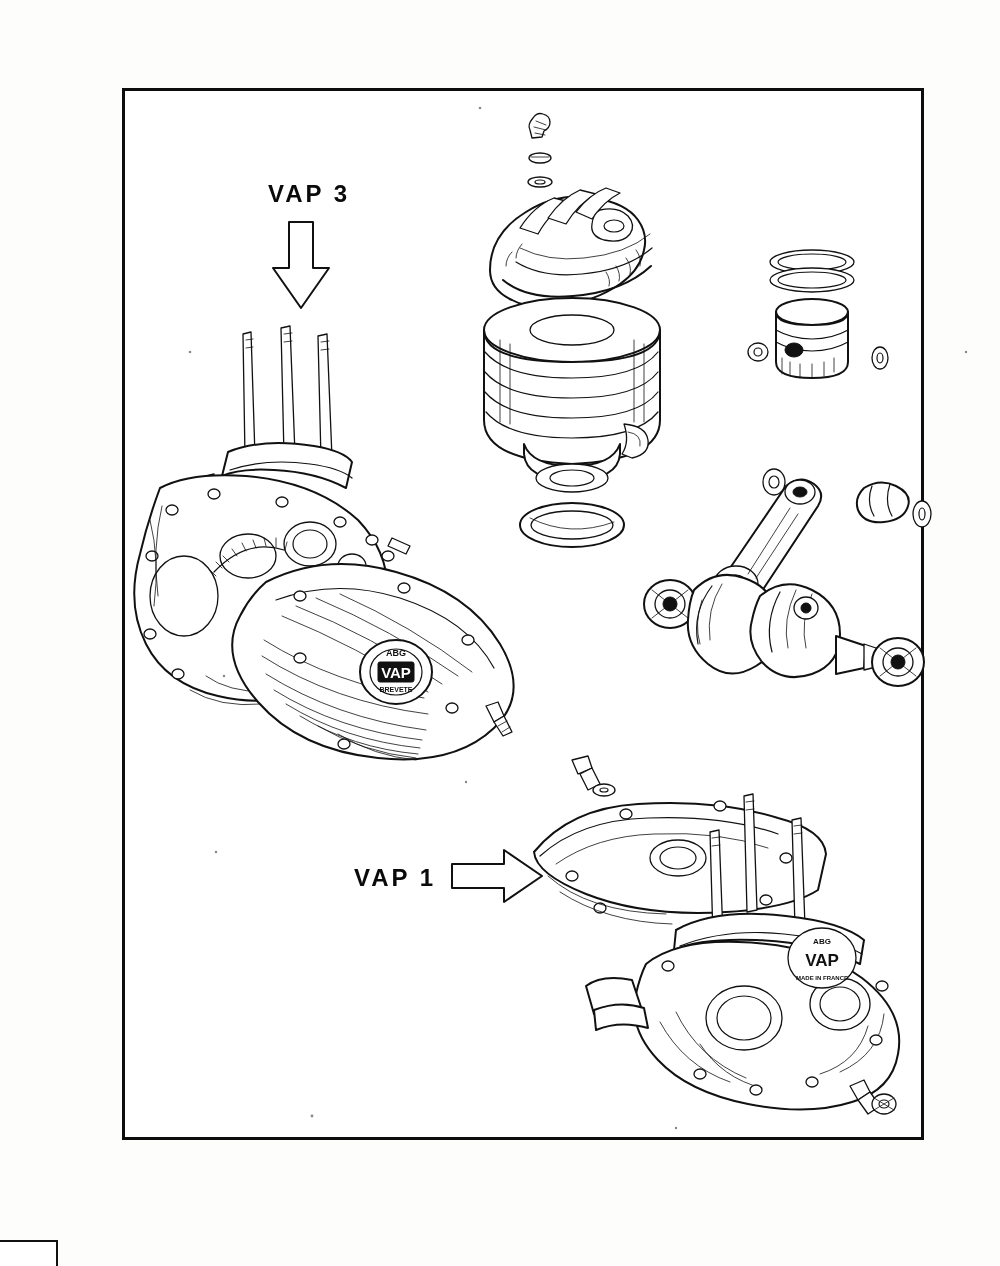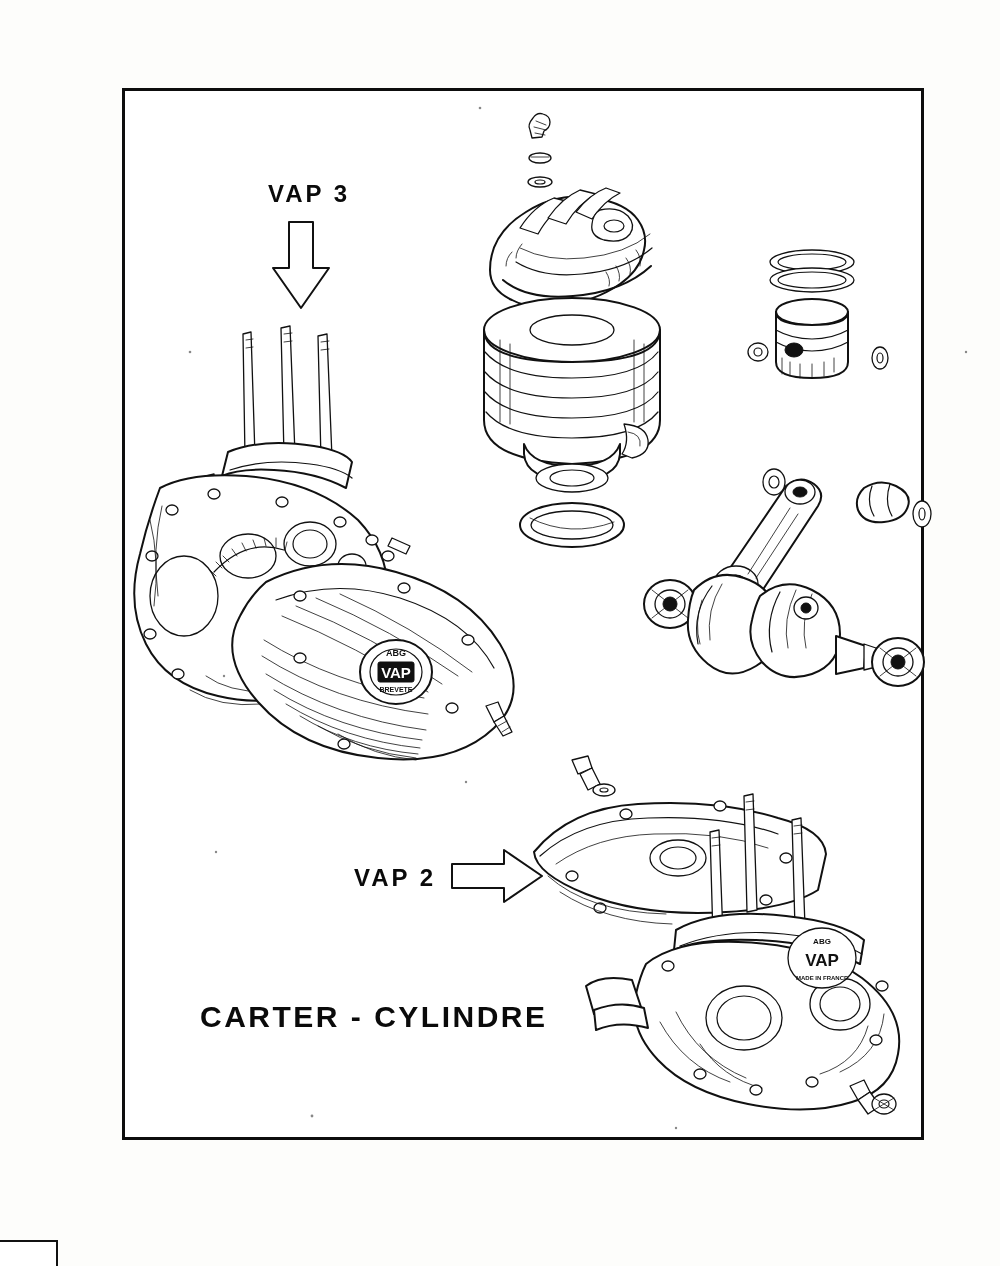--- a/index.html
+++ b/index.html
@@ -397,18 +397,17 @@
       <circle class="ink" cx="966" cy="352" r="1.2"></circle>
       <circle class="ink" cx="312" cy="1116" r="1.4"></circle>
       <circle class="ink" cx="676" cy="1128" r="1.2"></circle>
       <circle class="ink" cx="216" cy="852" r="1.2"></circle>
       <circle class="ink" cx="466" cy="782" r="1.2"></circle>
     </g>
 
   </svg>
 
   <div class="label" id="label-vap3">VAP 3</div>
-  <div class="label" id="label-vap4">VAP 2</div>
-  <div class="label" id="title-caption">CARTER - CYLINDRE</div>
+  <div class="label" id="label-vap4">VAP 1</div>
 
   <div id="scan-edge"></div>
 
 </div>
 
 </body></html>

